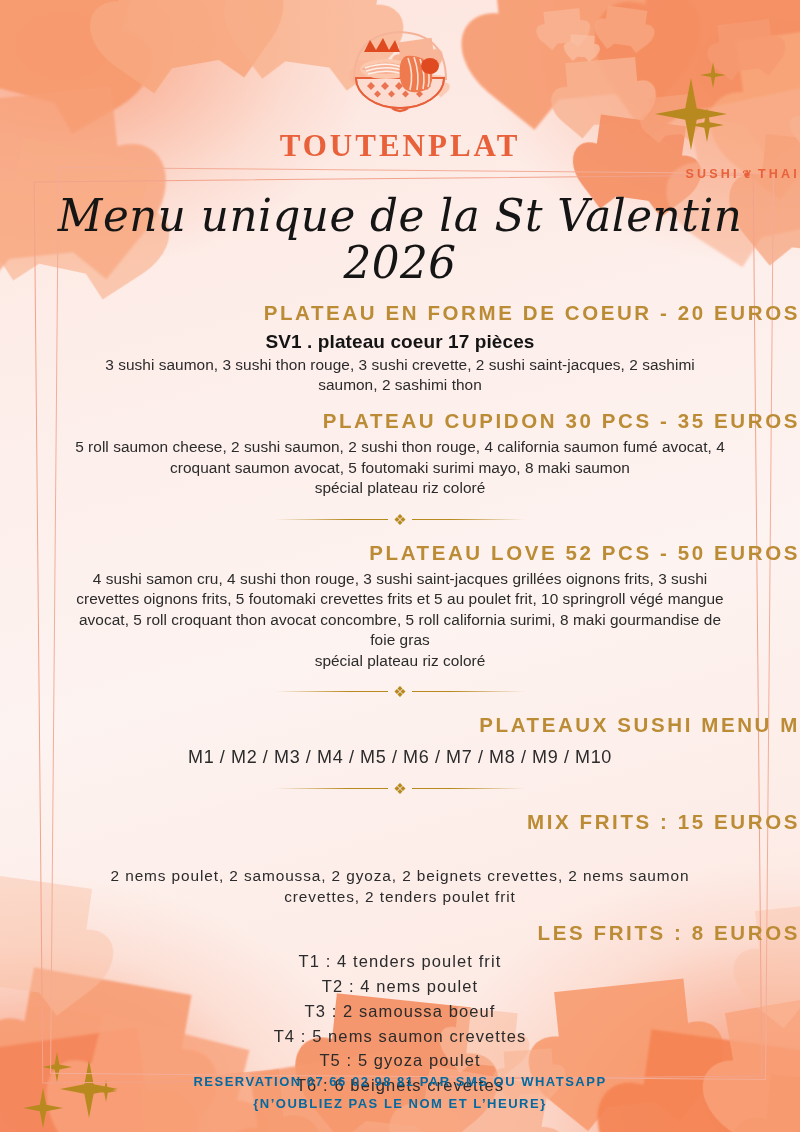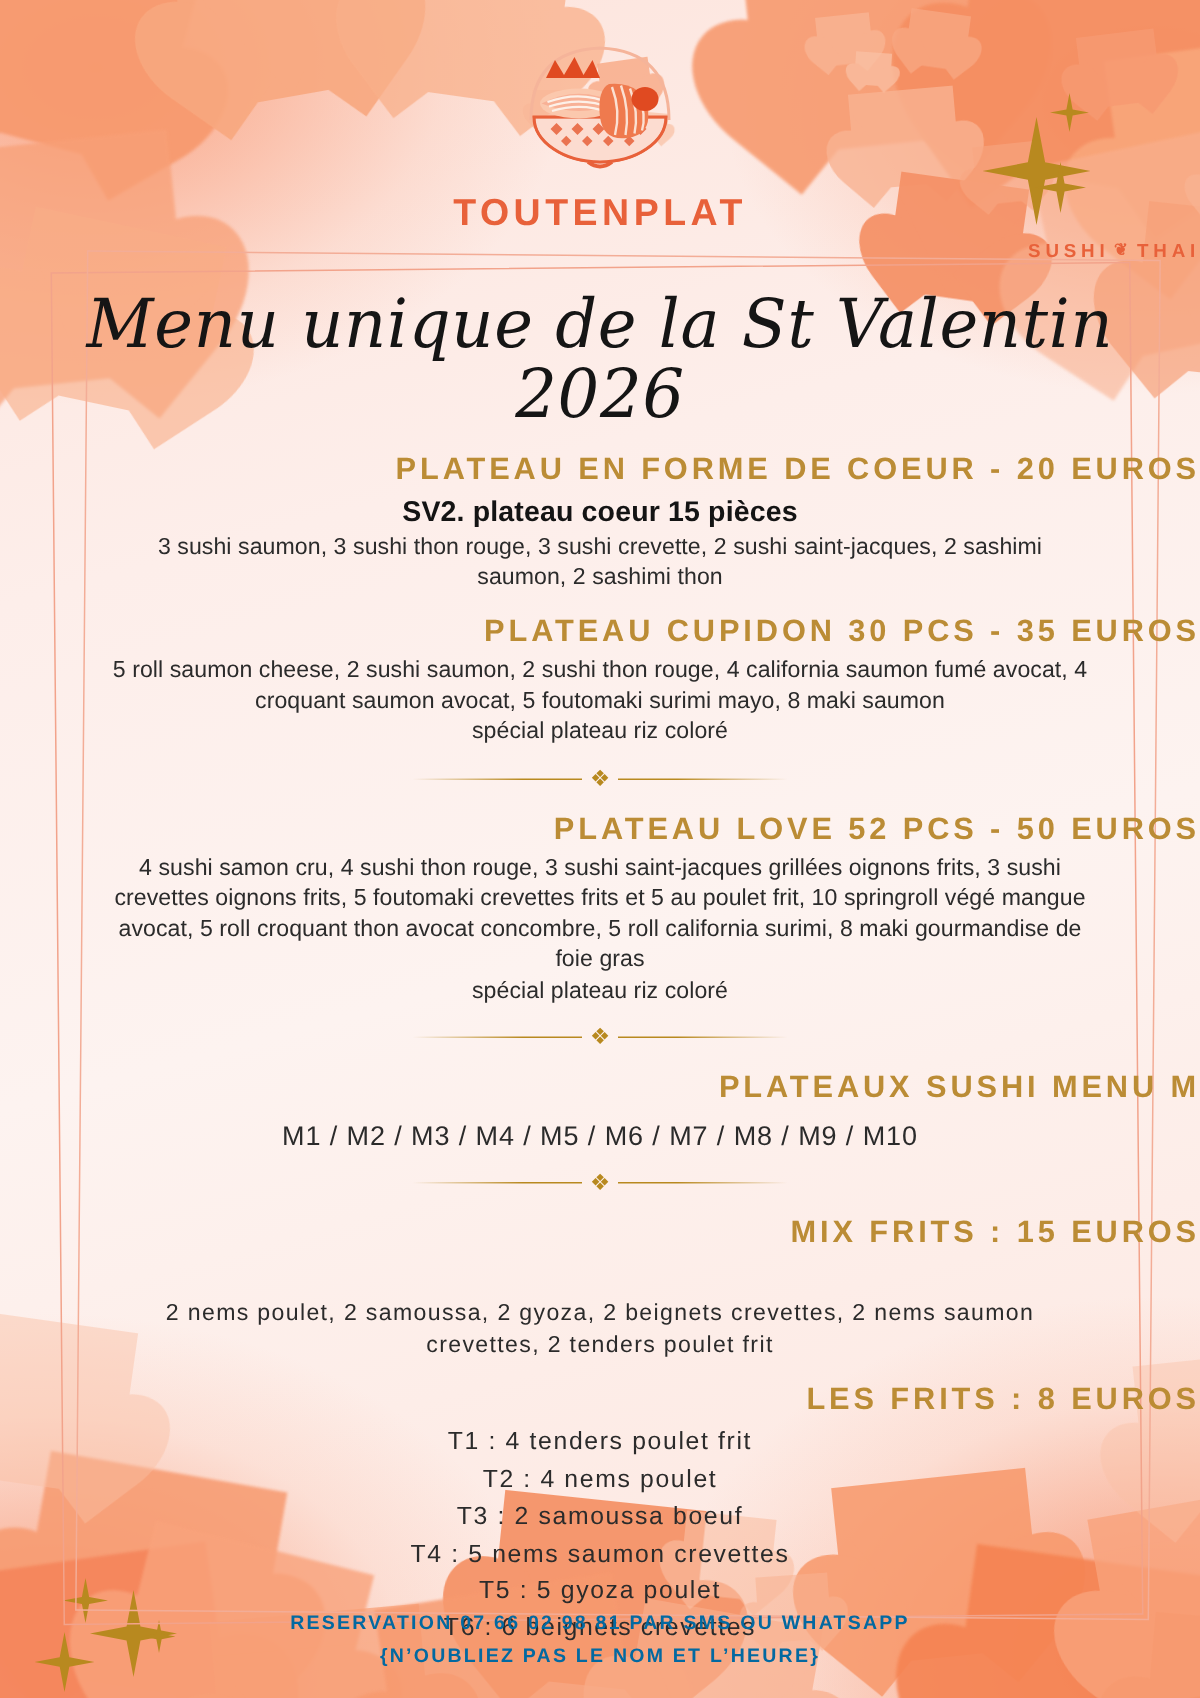--- a/index.html
+++ b/index.html
@@ -39,22 +39,22 @@
   .frame{
     position:absolute;border:1.6px solid #f2a38b;background:transparent;
   }
   .frame.a{left:38px;top:178px;width:718px;height:900px;transform:rotate(-0.55deg);}
   .frame.b{left:54px;top:170px;width:714px;height:905px;transform:rotate(0.5deg);border-color:#f3ad97;}
 
   
   .logo{position:absolute;left:0;right:0;top:22px;text-align:center;z-index:6;}
   .logo-mark{width:132px;height:104px;margin:0 auto;position:relative;}
   .logo-name{
-    font-family:Liberation Sans, sans-serif;
-    font-weight:700;letter-spacing:3px;font-size:25px;color:#e8613a;margin-top:2px;
+    font-family:Liberation Serif, serif;
+    font-weight:700;letter-spacing:3px;font-size:31px;color:#e8613a;margin-top:2px;
   }
   .logo-sub{
     font-weight:700;letter-spacing:3.2px;font-size:12.5px;color:#e8613a;margin-top:3px;
     display:flex;align-items:center;justify-content:flex-end;gap:3px;
   }
   .logo-sub .orn{font-size:11px;line-height:1;}
 
   
   .content{position:absolute;left:0;right:0;top:176px;z-index:7;text-align:center;}
   .title{
@@ -266,21 +266,21 @@
       <span>SUSHI</span>
       <span class="orn">❦</span>
       <span>THAI</span>
     </div>
   </div>
 
   <div class="content">
     <h1 class="title">Menu unique de la St Valentin 2026</h1>
     <div id="sections-root">
         <div class="sec-head">PLATEAU EN FORME DE COEUR - 20 EUROS</div>
-        <div class="sub-head">SV2. plateau coeur 15 pièces</div>
+        <div class="sub-head">SV1 . plateau coeur 17 pièces</div>
         <div class="desc">3 sushi saumon, 3 sushi thon rouge, 3 sushi crevette, 2 sushi saint-jacques, 2 sashimi saumon, 2 sashimi thon</div>
         <div class="sec-head">PLATEAU CUPIDON 30 PCS - 35 EUROS</div>
         <div class="desc wide">5 roll saumon cheese, 2 sushi saumon, 2 sushi thon rouge, 4 california saumon fumé avocat, 4 croquant saumon avocat, 5 foutomaki surimi mayo, 8 maki saumon</div>
         <div class="desc">spécial plateau riz coloré</div>
         <div class="divider">
           <span class="bar"></span>
           <span class="orn">❖</span>
           <span class="bar r"></span>
         </div>
         <div class="sec-head">PLATEAU LOVE 52 PCS - 50 EUROS</div>

